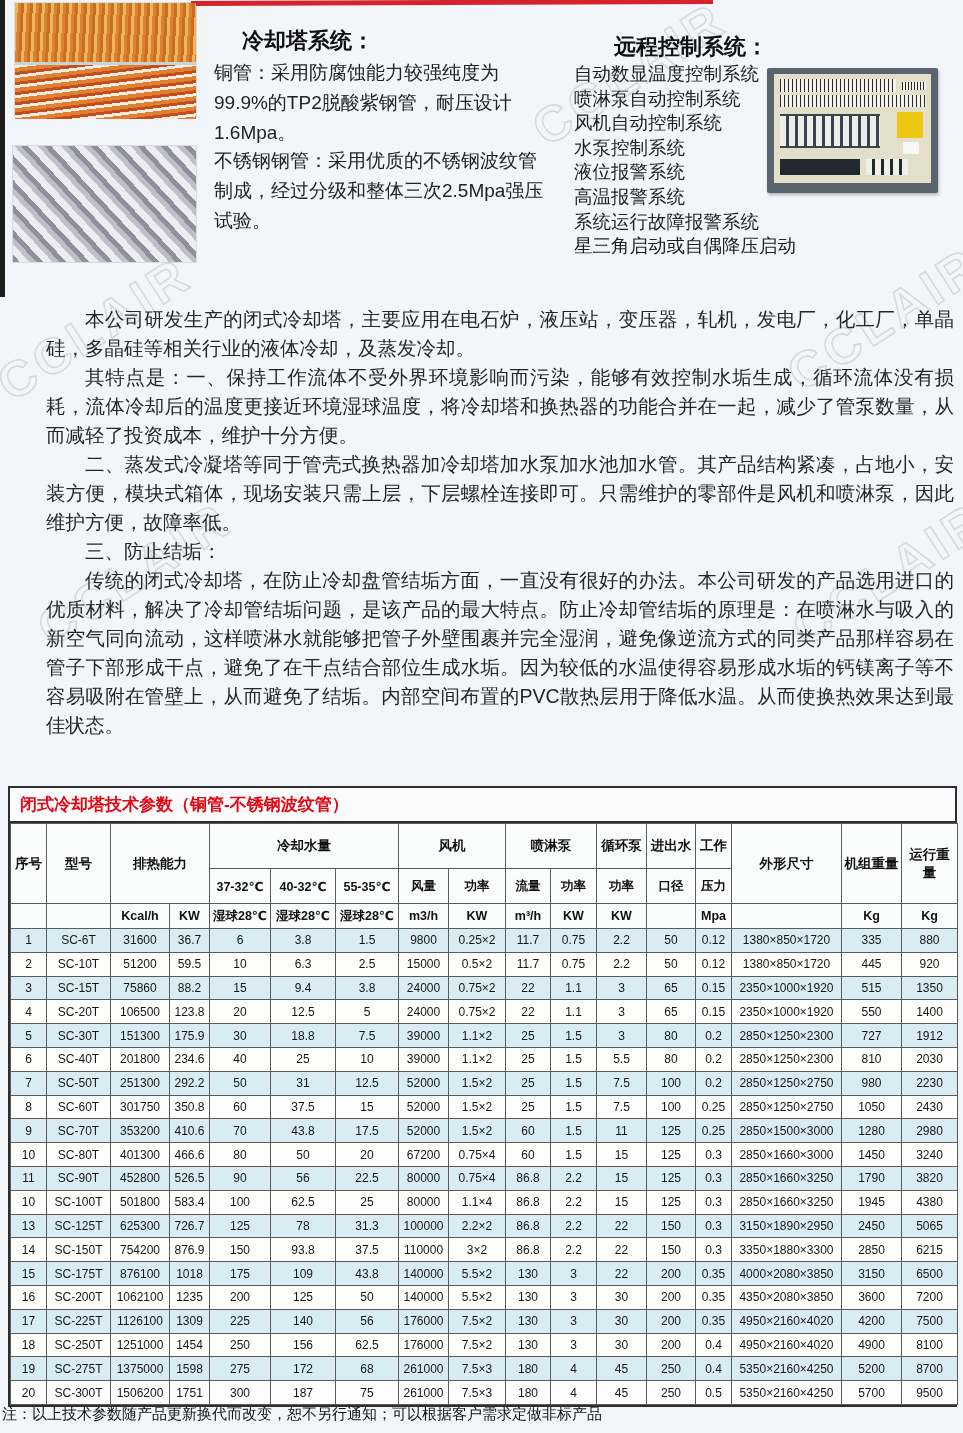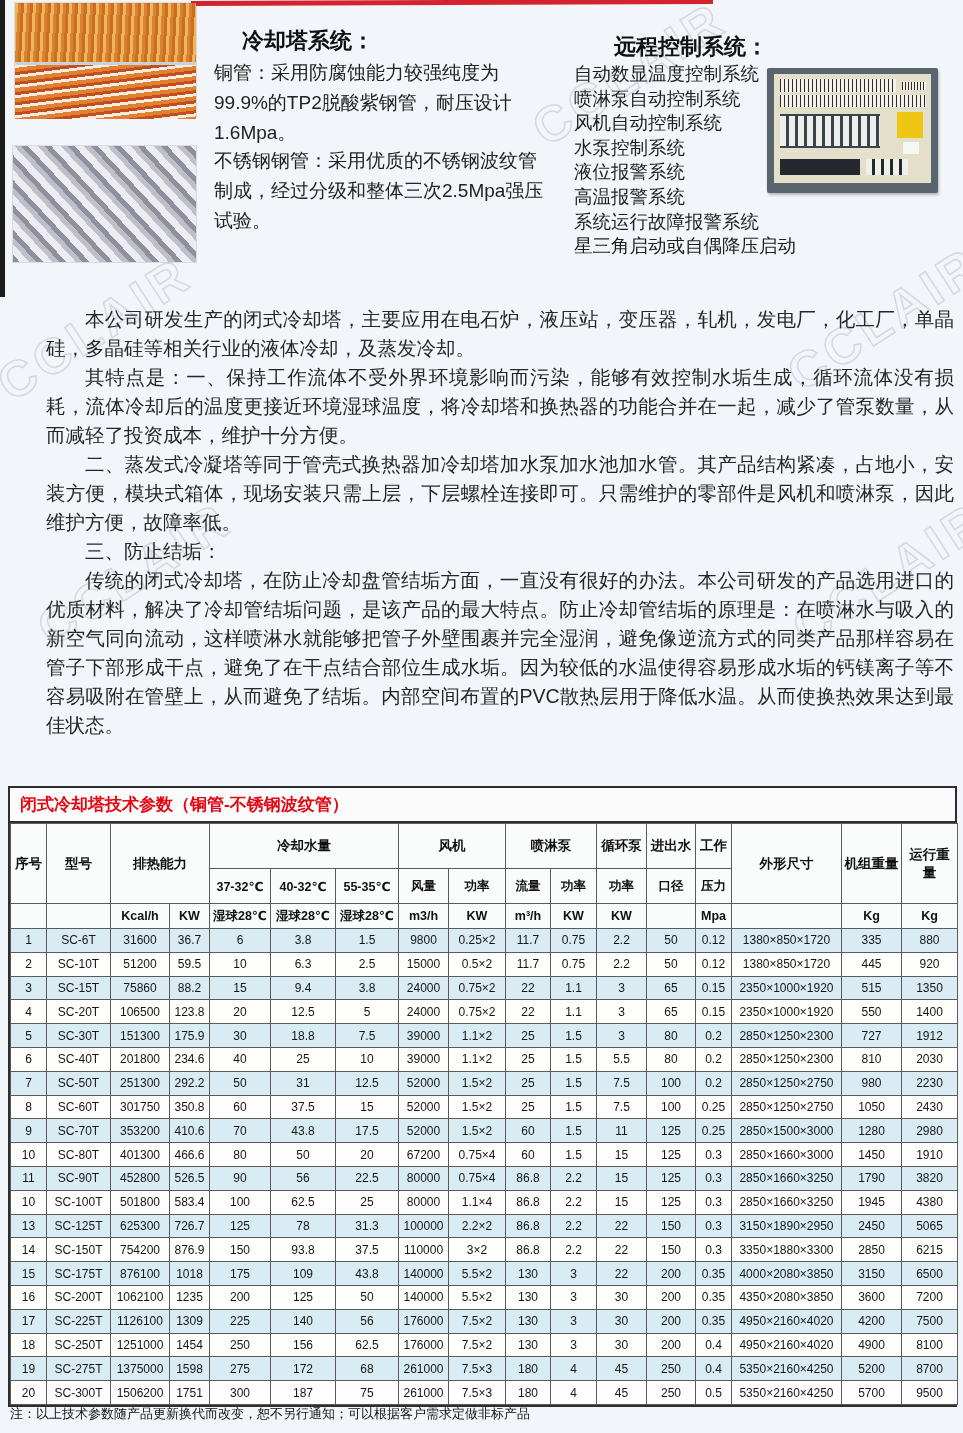--- a/index.html
+++ b/index.html
@@ -41,21 +41,21 @@
   .table-title{height:33px;line-height:33px;padding-left:10px;font-size:17px;font-weight:bold;color:#e30613;border-bottom:2px solid #2e2e2e;background:#fbfbfb;}
   table.spec{border-collapse:collapse;table-layout:fixed;width:100%;}
   table.spec th,table.spec td{border:1px solid #5a5a5a;text-align:center;vertical-align:middle;padding:0 1px;overflow:hidden;}
   table.spec th{font-size:12.5px;font-weight:bold;background:#fafbfb;color:#111;}
   tr.hA th{height:44px;font-size:13.5px;}
   tr.hB th{height:34px;}
   tr.hC th{height:24px;text-align:center;}
   table.spec td{height:22.8px;font-size:12px;color:#151515;white-space:nowrap;background:#fdfdfc;}
   tr.alt td{background:#d9ecf3;}
 
-  .note{position:absolute;left:10px;top:1405px;font-size:13px;color:#111;}
+  .note{position:absolute;left:2px;top:1405px;font-size:15px;color:#111;}
 
   .wm{position:absolute;font-size:50px;font-weight:bold;letter-spacing:5px;color:transparent;
       -webkit-text-stroke:1.5px rgba(160,170,185,0.38);transform:rotate(-33deg);pointer-events:none;user-select:none;}
 </style>
 </head>
 <body>
 
 <div class="page">
 
   <div class="scan-edge"></div>
@@ -365,21 +365,21 @@
             <td>20</td>
             <td>67200</td>
             <td>0.75×4</td>
             <td>60</td>
             <td>1.5</td>
             <td>15</td>
             <td>125</td>
             <td>0.3</td>
             <td>2850×1660×3000</td>
             <td>1450</td>
-            <td>1910</td>
+            <td>3240</td>
           </tr>
           <tr class="alt">
             <td>11</td>
             <td>SC-90T</td>
             <td>452800</td>
             <td>526.5</td>
             <td>90</td>
             <td>56</td>
             <td>22.5</td>
             <td>80000</td>

